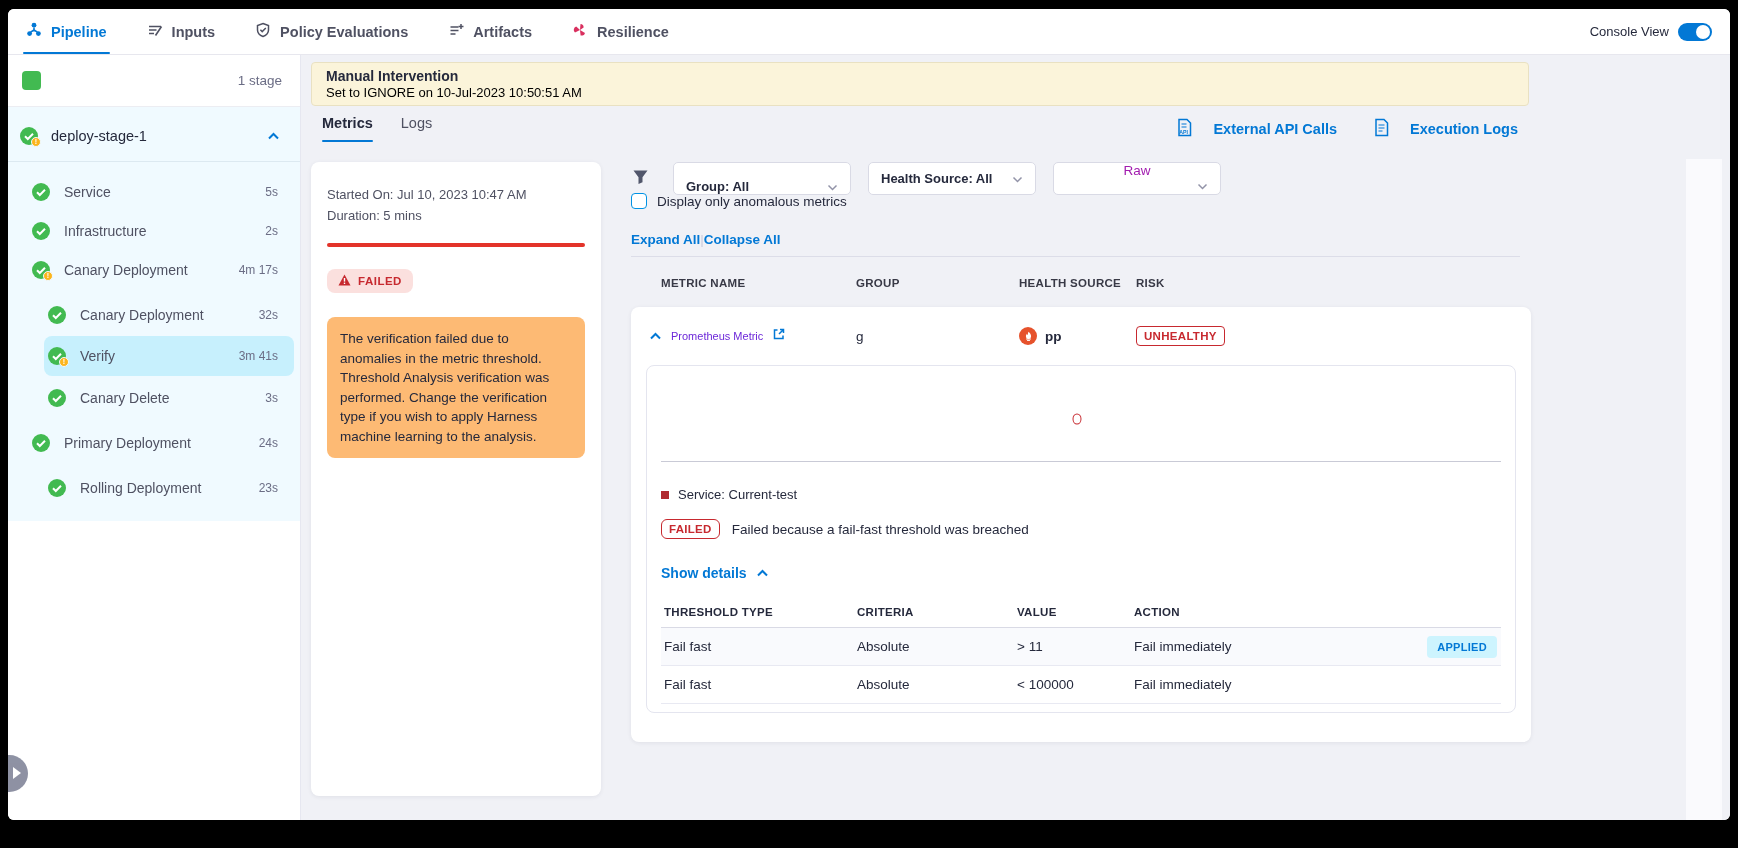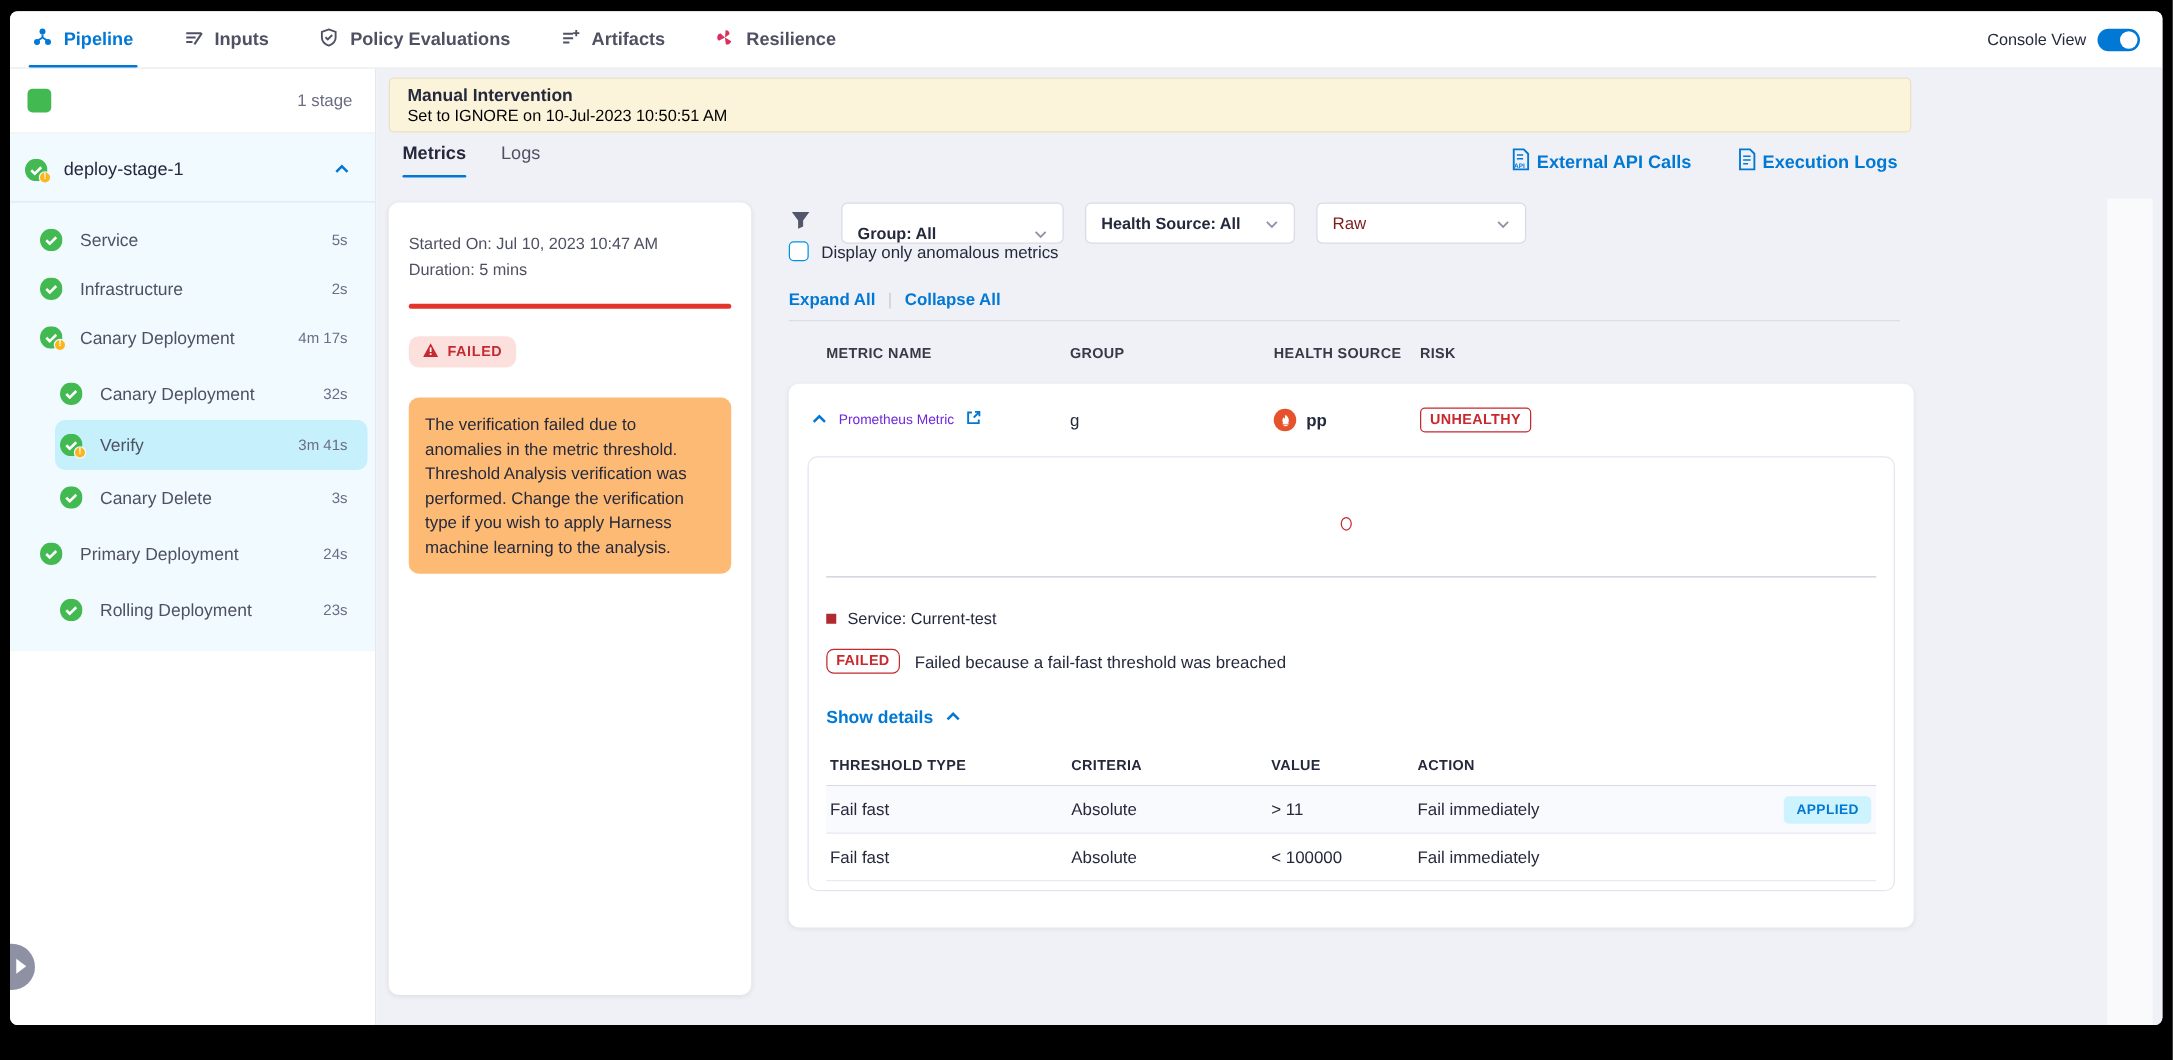--- a/index.html
+++ b/index.html
@@ -39,39 +39,39 @@
   .main { position:absolute; left:293px; top:46px; right:0; bottom:0; background:#F0F1F6; }
   .scroll-strip { position:absolute; top:104px; bottom:0; right:8px; width:36px; background:#FAFAFD; }
   .banner { position:absolute; left:10px; top:7px; width:1218px; height:44px; background:#FBF4DA; border:1px solid #E9E1C2; border-radius:4px; padding:5px 14px; }
   .banner-title { font-size:14px; font-weight:700; color:#25293C; }
   .banner-sub { font-size:13px; color:#000000; margin-top:1px; }
   .content-tabs { position:absolute; left:21px; top:60px; display:flex; gap:28px; }
   .ct { font-size:14.5px; color:#4F5162; padding-bottom:11px; position:relative; cursor:pointer; }
   .ct.active { color:#25293C; font-weight:700; }
   .ct.active::after { content:""; position:absolute; left:0; right:0; bottom:0; height:2.5px; background:#0278D5; border-radius:2px; }
   .top-links { position:absolute; top:63px; right:212px; display:flex; gap:36px; }
-  .top-link { display:flex; align-items:center; gap:4px; font-size:14.5px; font-weight:700; color:#0278D5; cursor:pointer; }
+  .top-link { display:flex; align-items:center; gap:20px; font-size:14.5px; font-weight:700; color:#0278D5; cursor:pointer; }
 
   
   .summary-card { position:absolute; left:10px; top:107px; width:290px; height:634px; background:#fff; border-radius:8px; box-shadow:0 1px 4px rgba(40,41,61,.08); padding:22px 16px; }
   .sum-line { font-size:13px; color:#4F5162; line-height:21px; }
   .red-bar { height:4px; background:#E3332A; border-radius:2px; margin:17px 0 22px; }
   .failed-chip { display:inline-flex; align-items:center; gap:7px; background:#FBE0DE; border-radius:8px; padding:5px 11px; color:#C7292F; font-weight:700; font-size:11.5px; letter-spacing:.5px; }
   .info-box { margin-top:24px; background:#fdba74; border-radius:8px; padding:12px 13px; font-size:13.5px; line-height:19.5px; color:#25293C; }
 
   
   .filter-row { position:absolute; left:331px; top:107px; display:flex; align-items:center; }
   .dropdown { height:33px; background:#fff; border:1px solid #D9DAE5; border-radius:5px; display:flex; align-items:center; padding:0 12px; font-size:13px; color:#25293C; font-weight:600; cursor:pointer; }
   .dropdown .dd-chev { margin-left:auto; }
-  .dropdown.placeholder { color:#7f1d1d; font-weight:400; font-size:13.5px; }
+  .dropdown.placeholder { color:#a21caf; font-weight:400; font-size:13.5px;flex-direction:column; }
   .dd1 { width:178px; margin-left:24px;align-items:flex-end; } .dd2 { width:168px; margin-left:17px; } .dd3 { width:168px; margin-left:17px; }
   .anomalous-row { position:absolute; left:330px; top:138px; display:flex; align-items:center; gap:10px; }
   .checkbox { width:16px; height:16px; border:1.5px solid #0092E4; border-radius:4px; background:#fff; cursor:pointer; }
   .anomalous-label { font-size:13.5px; color:#25293C; }
-  .expand-row { position:absolute; left:330px; top:177px; display:flex; align-items:center; gap:10px; font-size:13.5px; font-weight:600; color:#0278D5; }
+  .expand-row { position:absolute; left:330px; top:177px; display:flex; align-items:center; font-size:13.5px; font-weight:600; color:#0278D5; }
   .expand-row .sep { color:#C9CADB; font-weight:400; }
   .expand-row span { cursor:pointer; }
   .divider-h { position:absolute; left:330px; top:201px; width:889px; height:1px; background:#DCDDE8; }
   .tbl-header { position:absolute; left:330px; top:222px; width:900px; display:flex; padding-left:30px; font-size:11.5px; font-weight:700; color:#383946; letter-spacing:.3px; }
   .th1 { width:195px; } .th2 { width:163px; } .th3 { width:117px; }
 
   
   .metric-card { position:absolute; left:330px; top:252px; width:900px; height:435px; background:#fff; border-radius:8px; box-shadow:0 1px 4px rgba(40,41,61,.08); }
   .metric-row { height:58px; display:flex; align-items:center; padding-left:18px; }
   .mc1 { width:207px; display:flex; align-items:center; gap:9px; }

